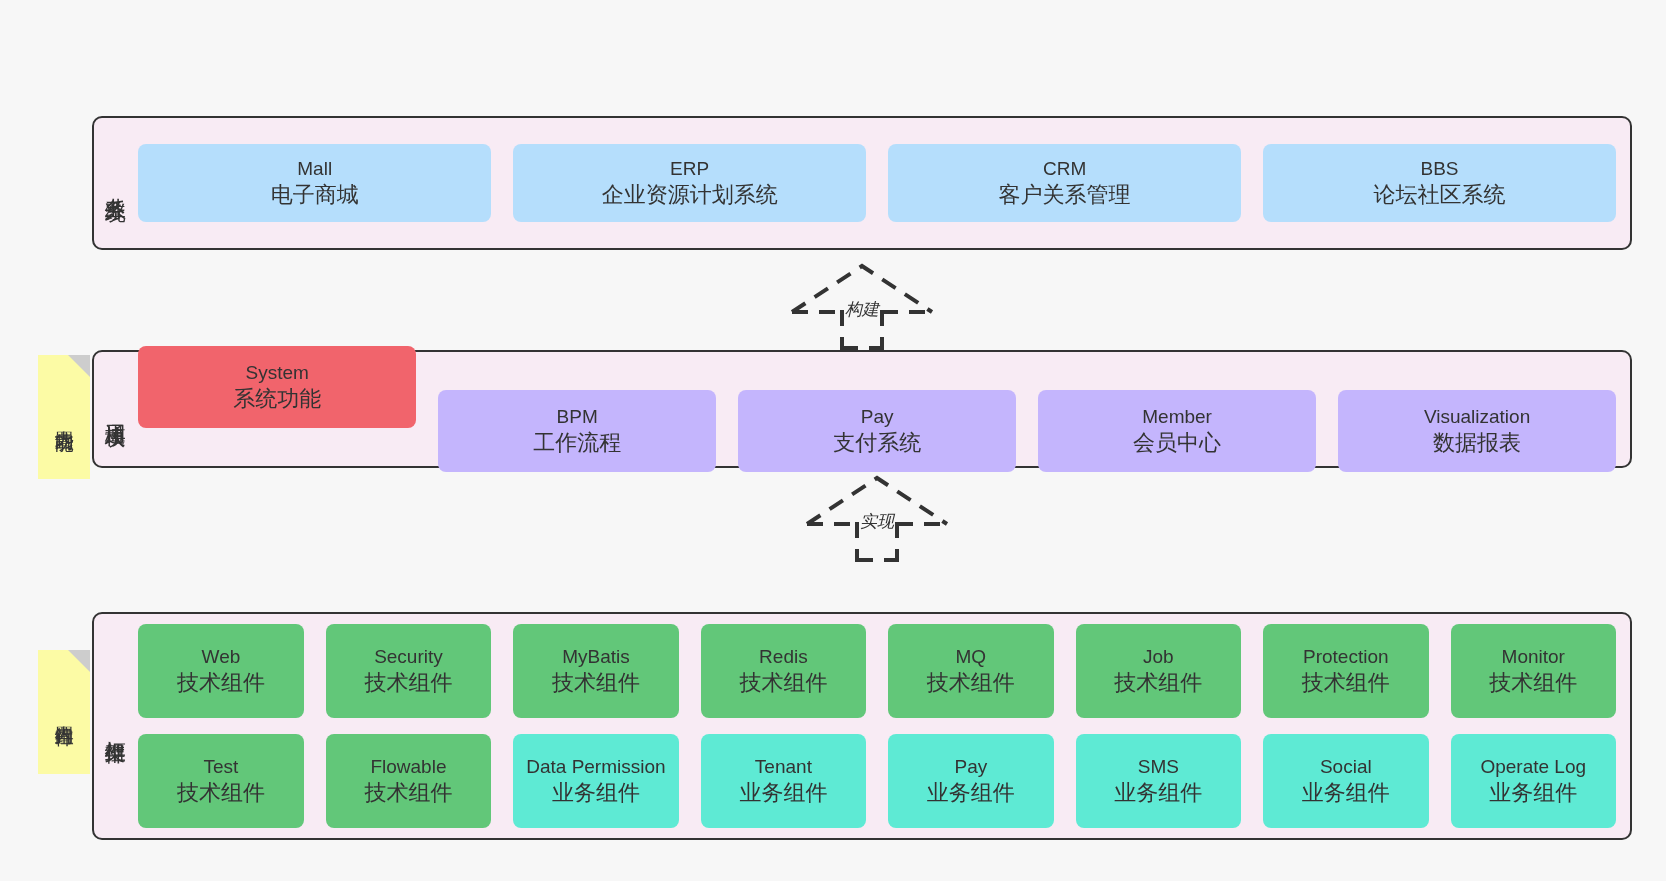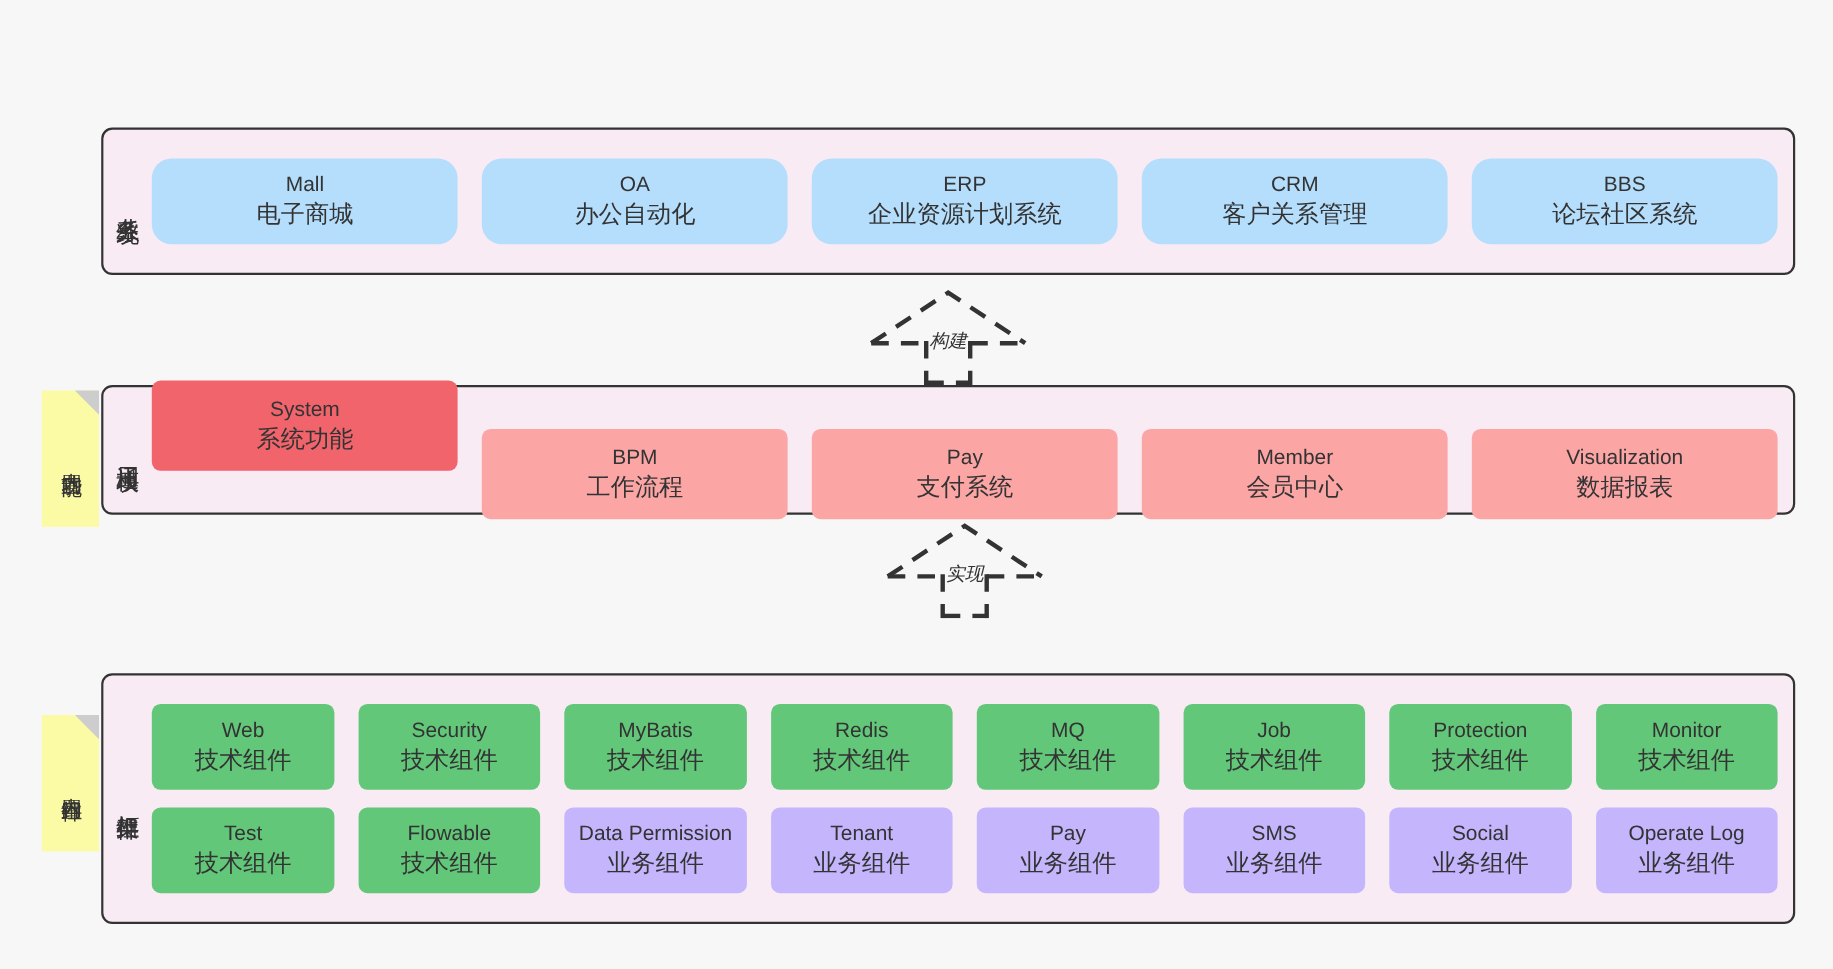--- a/index.html
+++ b/index.html
@@ -75,30 +75,30 @@
     justify-content: center;
     text-align: center;
     line-height: 1.28;
     color: #333333;
     box-sizing: border-box;
     padding: 4px 6px;
   }
   .card .t-en { font-size: 19px; }
   .card .t-cn { font-size: 22px; }
 
-  .h-biz   { height: 78px; border-radius: 18px; }
+  .h-biz   { height: 78px; }
   .h-mod   { height: 82px; }
-  .h-frame { height: 78px; }
+  .h-frame { height: 94px; }
 
   
   .c-blue        { background: #b5defc; }
   .c-red         { background: #f1646c; }
-  .c-pink        { background: #fca5a5; margin-top: 44px; }
+  .c-pink        { background: #c4b5fd; margin-top: 44px; }
   .c-green       { background: #62c779; }
-  .c-green-light { background: #c4b5fd; align-items: center; }
+  .c-green-light { background: #5eead4; align-items: center; }
 
   
   .sticky {
     position: absolute;
     background: #fcfba5;
     box-sizing: border-box;
     display: flex;
     align-items: center;
     justify-content: center;
   }
@@ -145,24 +145,20 @@
 
 <div id="canvas">
 
   <div class="layer" id="layer-business" style="left:92px; top:116px; width:1540px; height:134px;">
     <div class="layer-label">业务系统</div>
     <div class="layer-body">
       <div class="row" id="business-row">
           <div class="card h-biz c-blue">
             <div class="t-en">Mall</div>
             <div class="t-cn">电子商城</div>
-          </div>
-          <div class="card h-biz c-blue">
-            <div class="t-en">OA</div>
-            <div class="t-cn">办公自动化</div>
           </div>
           <div class="card h-biz c-blue">
             <div class="t-en">ERP</div>
             <div class="t-cn">企业资源计划系统</div>
           </div>
           <div class="card h-biz c-blue">
             <div class="t-en">CRM</div>
             <div class="t-cn">客户关系管理</div>
           </div>
           <div class="card h-biz c-blue">

